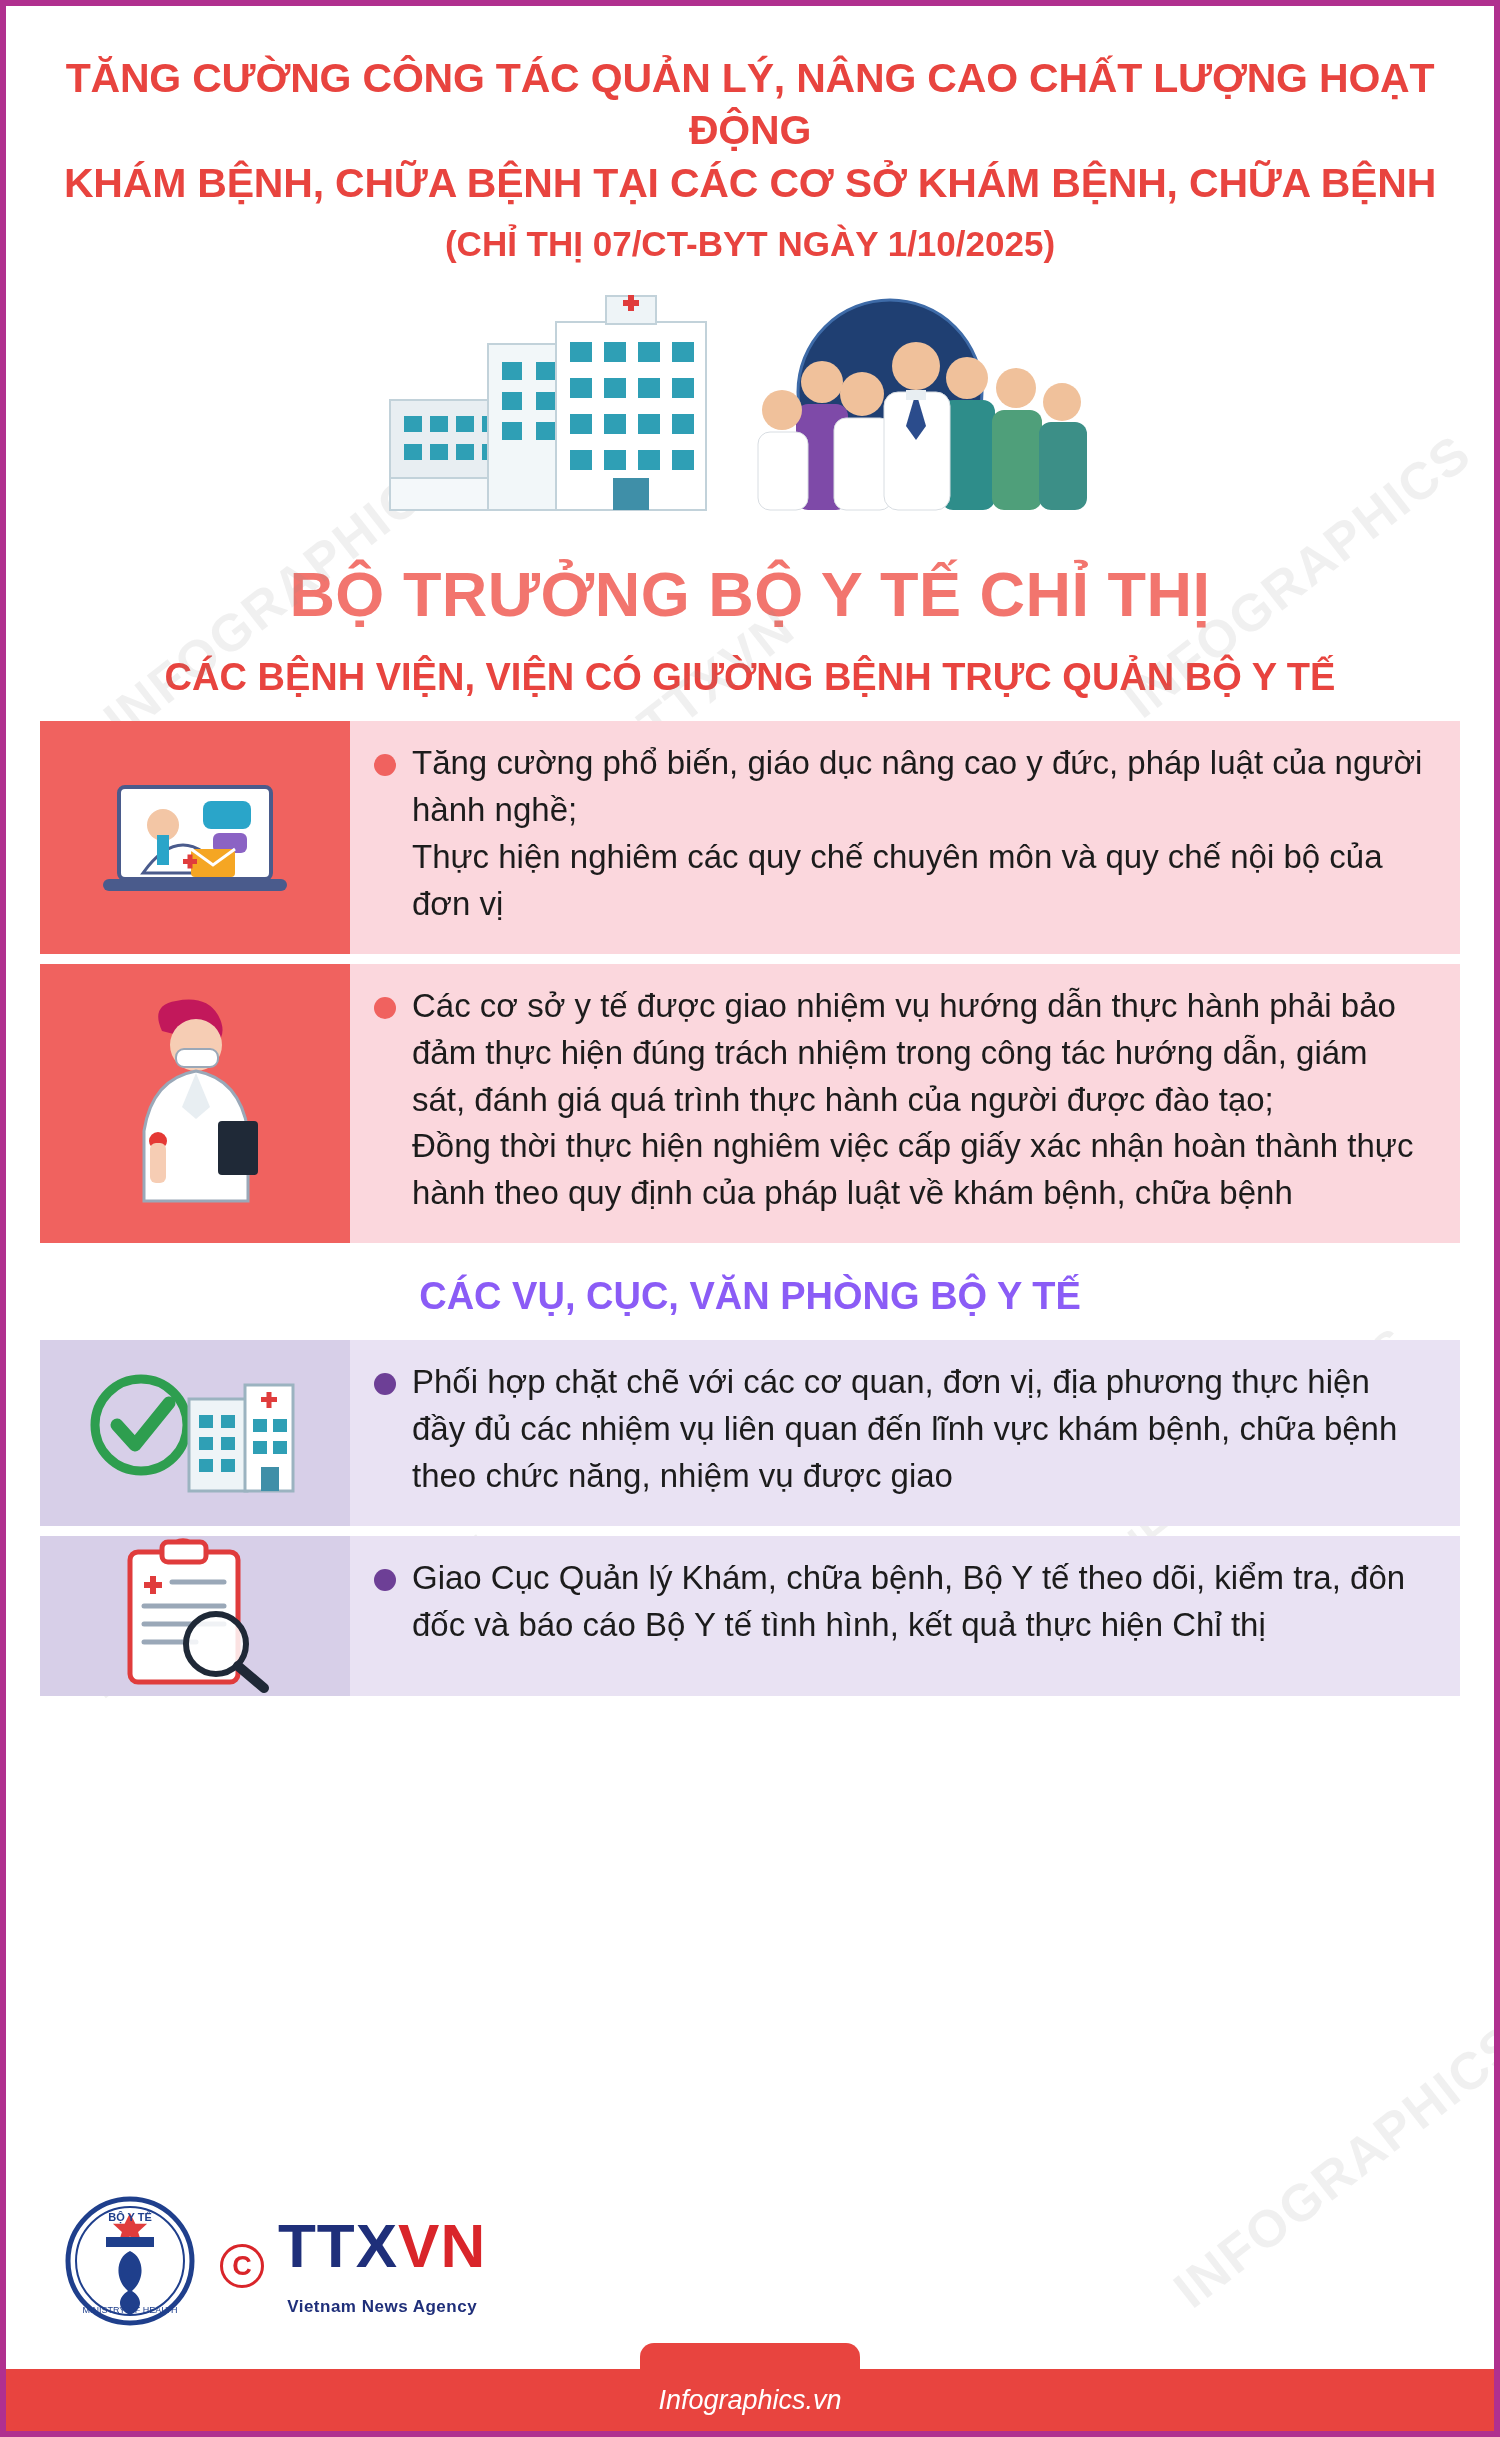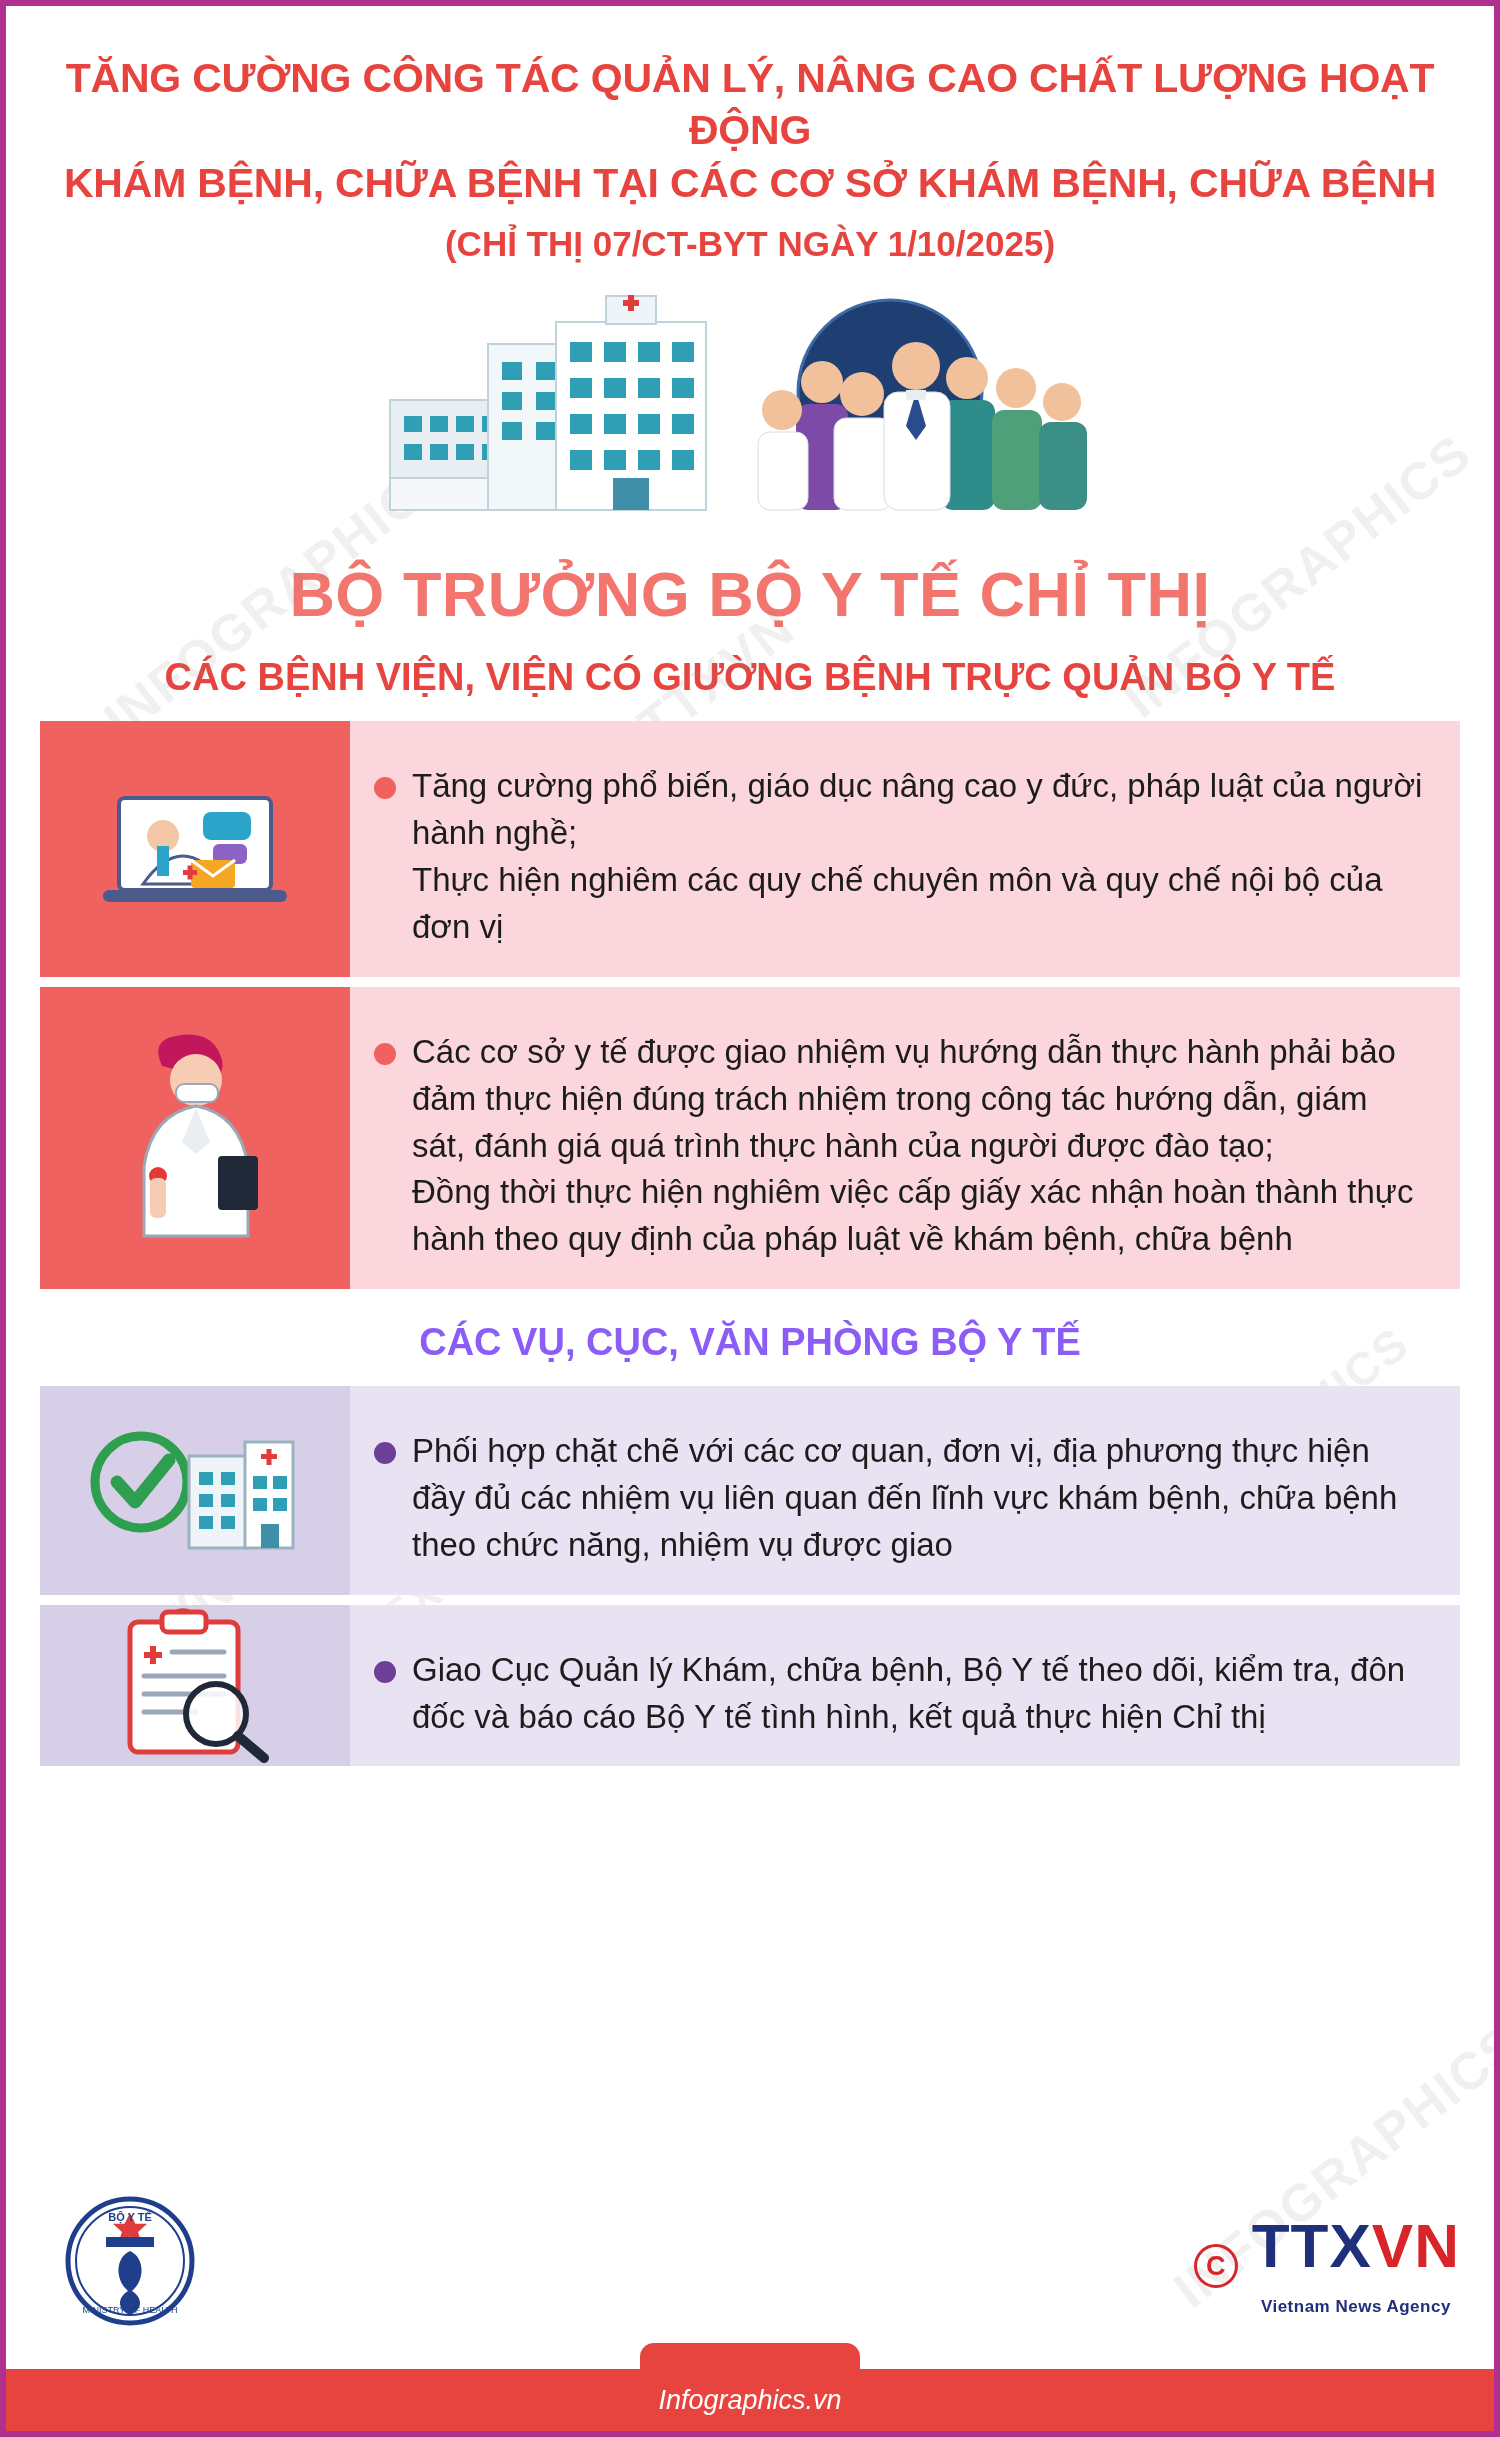--- a/index.html
+++ b/index.html
@@ -93,21 +93,21 @@
     width: 310px;
     flex: 0 0 310px;
     display: flex;
     align-items: center;
     justify-content: center;
   }
   .row .text-cell {
     flex: 1 1 auto;
     display: flex;
     align-items: flex-start;
-    padding: 42px 34px 26px 24px;
+    padding: 19px 34px 26px 24px;
   }
   .bullet {
     width: 22px; height: 22px;
     border-radius: 50%;
     flex: 0 0 22px;
     margin-top: 14px;
     margin-right: 16px;
   }
   .row-text {
     font-size: 33px;
@@ -126,21 +126,20 @@
   .row.purple .bullet    { background: #6d3f96; }
 
   
   .footer {
     position: absolute;
     left: 34px; right: 34px;
     bottom: 90px;
     height: 150px;
     display: flex;
     align-items: center;
-    justify-content: space-between;
   }
   .ttxvn {
     display: flex;
     align-items: center;
     gap: 14px;
   }
   .ttxvn-main {
     font-size: 62px;
     font-weight: 700;
     color: #1f2f7a;

